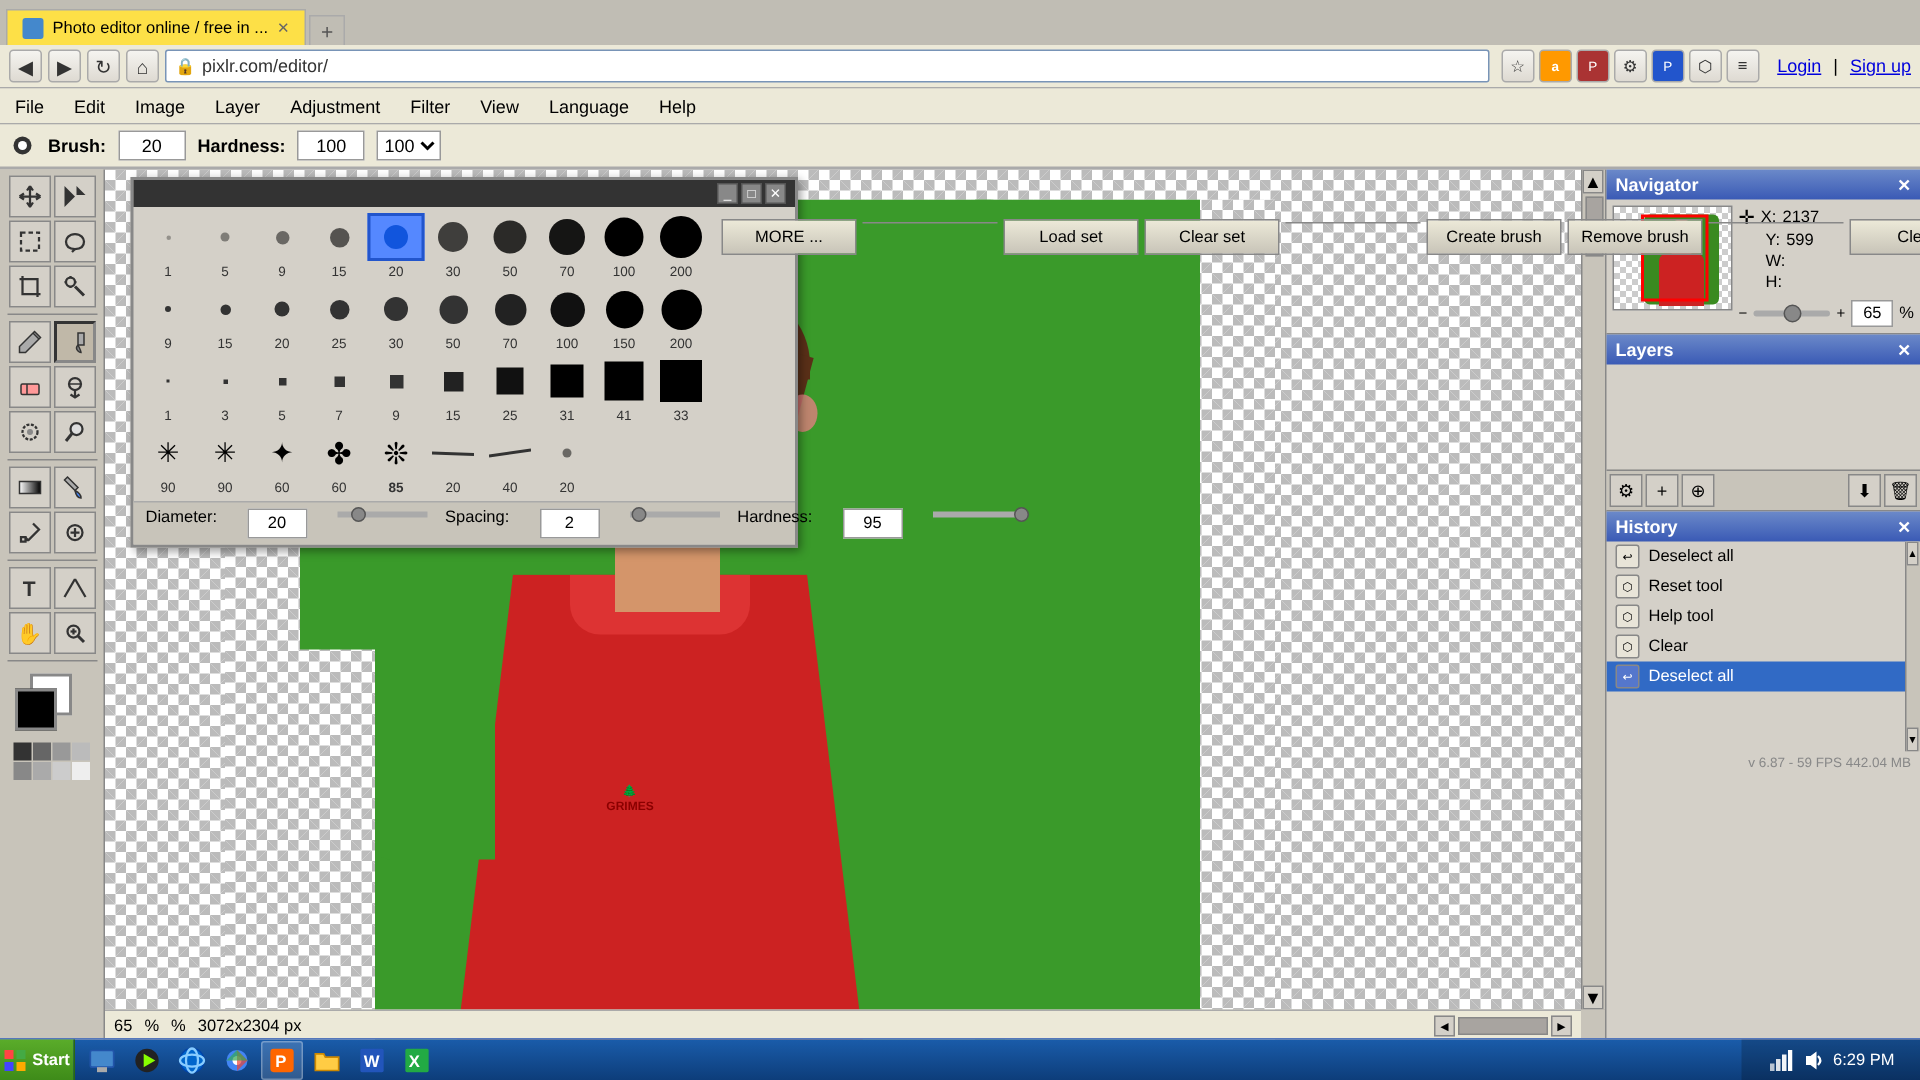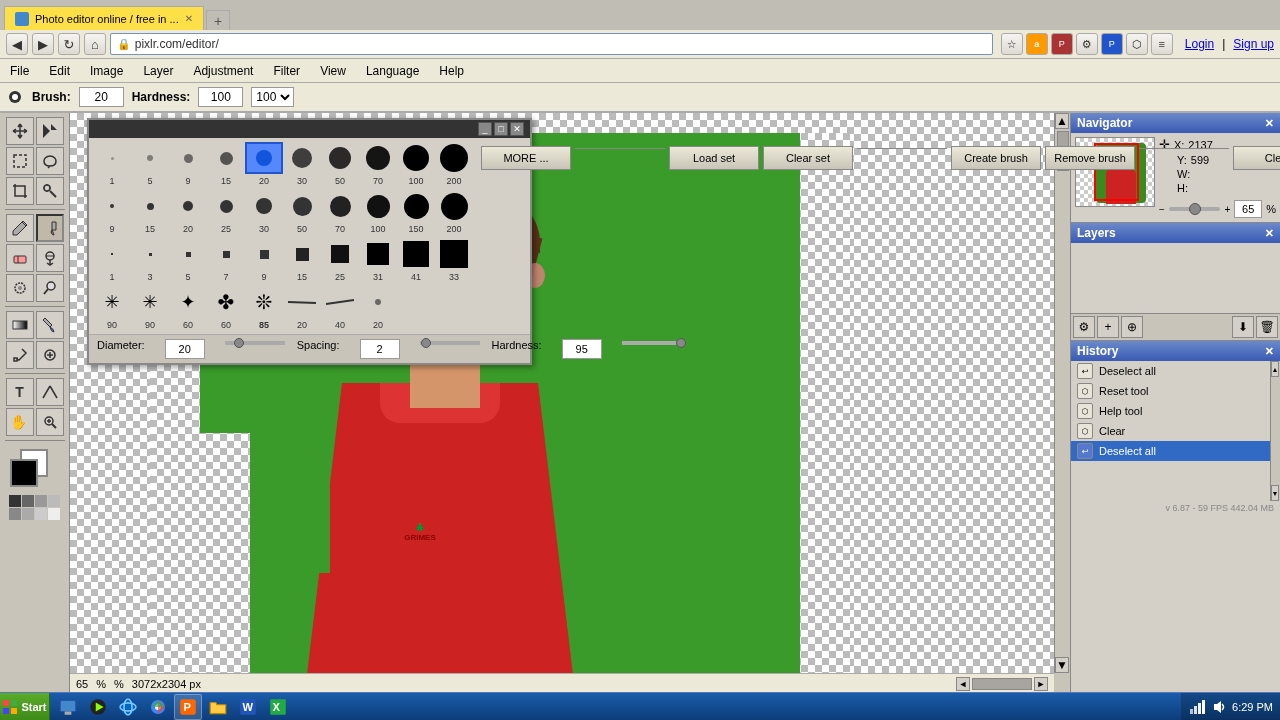--- a/index.html
+++ b/index.html
@@ -109,21 +109,21 @@
     .setting-slider { width: 80px; height: 4px; background: #aaa; margin-top: 2px; position: relative; }
     .setting-slider-thumb { position: absolute; width: 10px; height: 10px; background: #888; border: 1px solid #555; border-radius: 50%; top: -3px; cursor: pointer; }
 
     
     .taskbar { height: 28px; background: linear-gradient(to bottom, #1a5caa, #0d3d7a); display: flex; align-items: center; position: absolute; bottom: 0; left: 0; right: 0; border-top: 1px solid #5577bb; }
     .start-btn { width: 50px; height: 28px; background: linear-gradient(to bottom, #5aac2a, #3d8a18); color: white; font-size: 12px; font-weight: bold; display: flex; align-items: center; justify-content: center; cursor: pointer; border-right: 1px solid #2a6a10; }
     .taskbar-icons { display: flex; align-items: center; gap: 2px; padding: 0 4px; flex: 1; }
     .taskbar-icon { width: 28px; height: 26px; display: flex; align-items: center; justify-content: center; cursor: pointer; }
     .taskbar-icon svg, .taskbar-icon-img { width: 20px; height: 20px; }
     .taskbar-active { background: rgba(255,255,255,0.15); border: 1px solid rgba(255,255,255,0.3); border-radius: 2px; }
-    .system-tray { display: flex; align-items: center; gap: 4px; padding: 0 7px; background: rgba(0,0,0,0.2); height: 100%; }
+    .system-tray { display: flex; align-items: center; gap: 4px; padding: 0 17px; background: rgba(0,0,0,0.2); height: 100%; }
     .tray-icon { width: 18px; height: 18px; display: flex; align-items: center; justify-content: center; color: white; font-size: 10px; cursor: pointer; }
     .tray-time { color: white; font-size: 11px; white-space: nowrap; }
     .checker-bg { 
       position: absolute; top: 0; left: 0; right: 0; bottom: 0;
       background-image: 
         linear-gradient(45deg, #bbb 25%, transparent 25%),
         linear-gradient(-45deg, #bbb 25%, transparent 25%),
         linear-gradient(45deg, transparent 75%, #bbb 75%),
         linear-gradient(-45deg, transparent 75%, #bbb 75%);
       background-size: 14px 14px;

